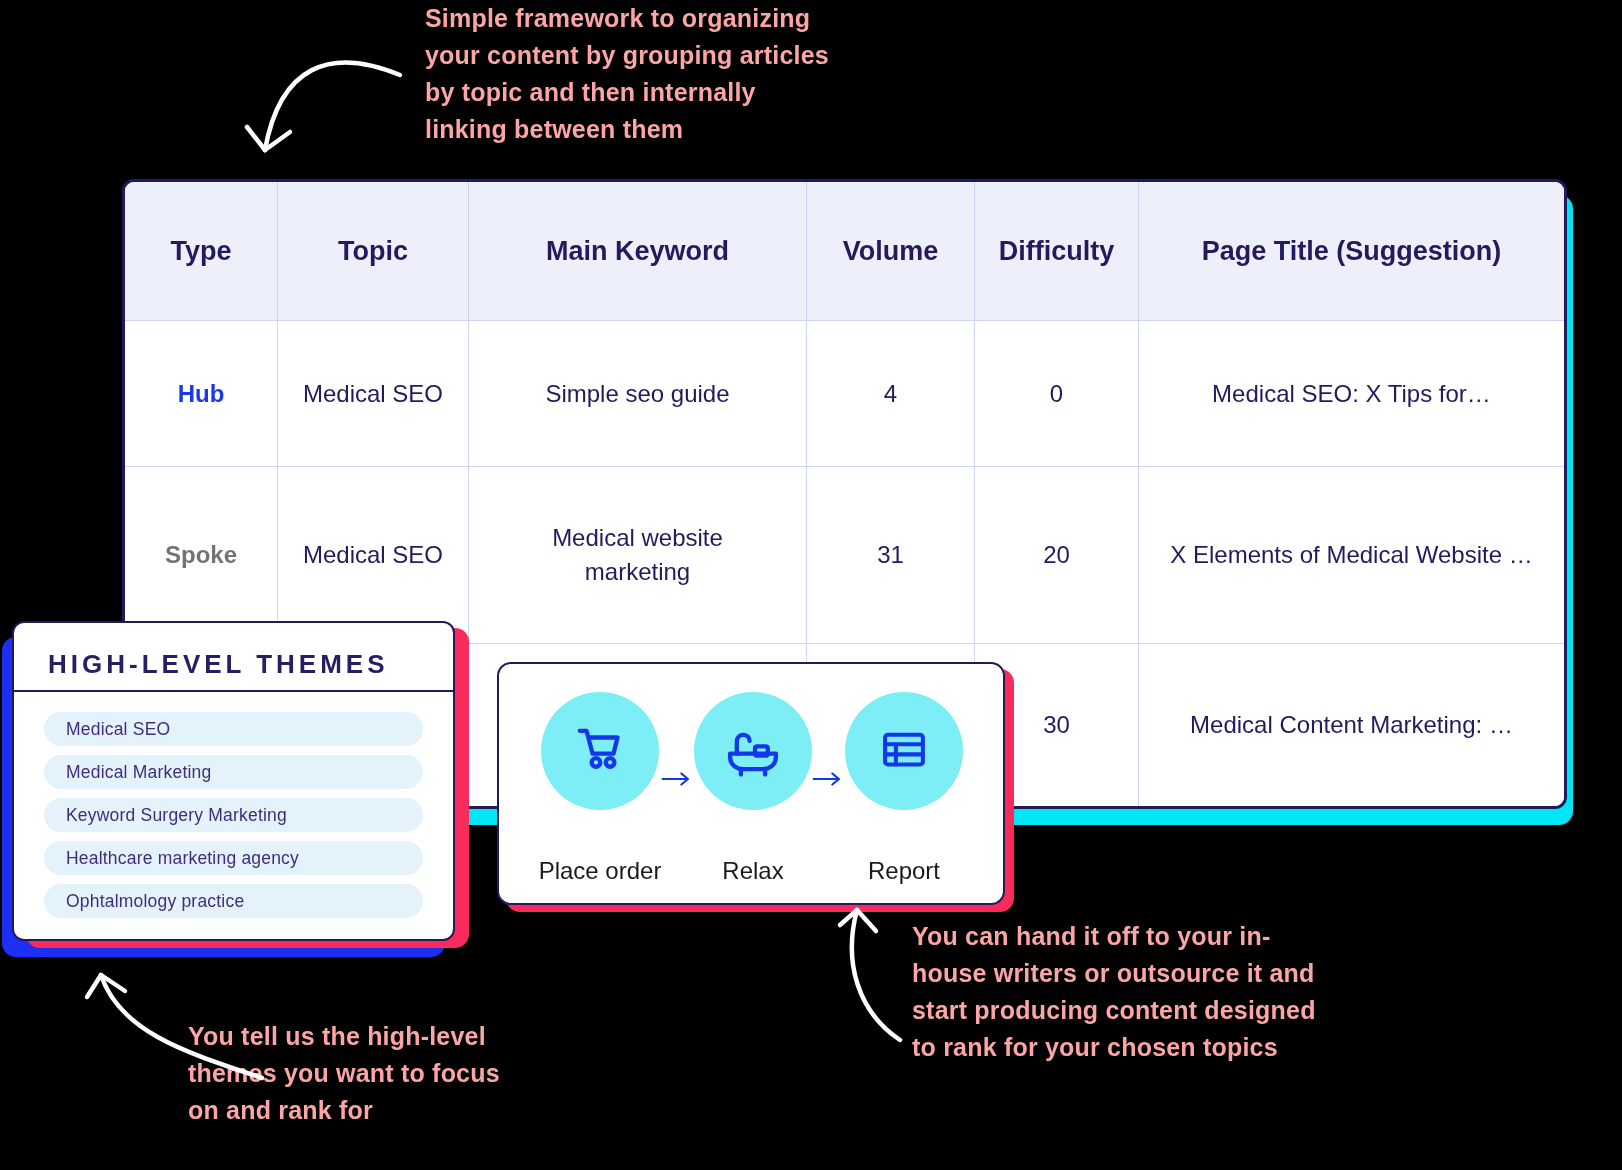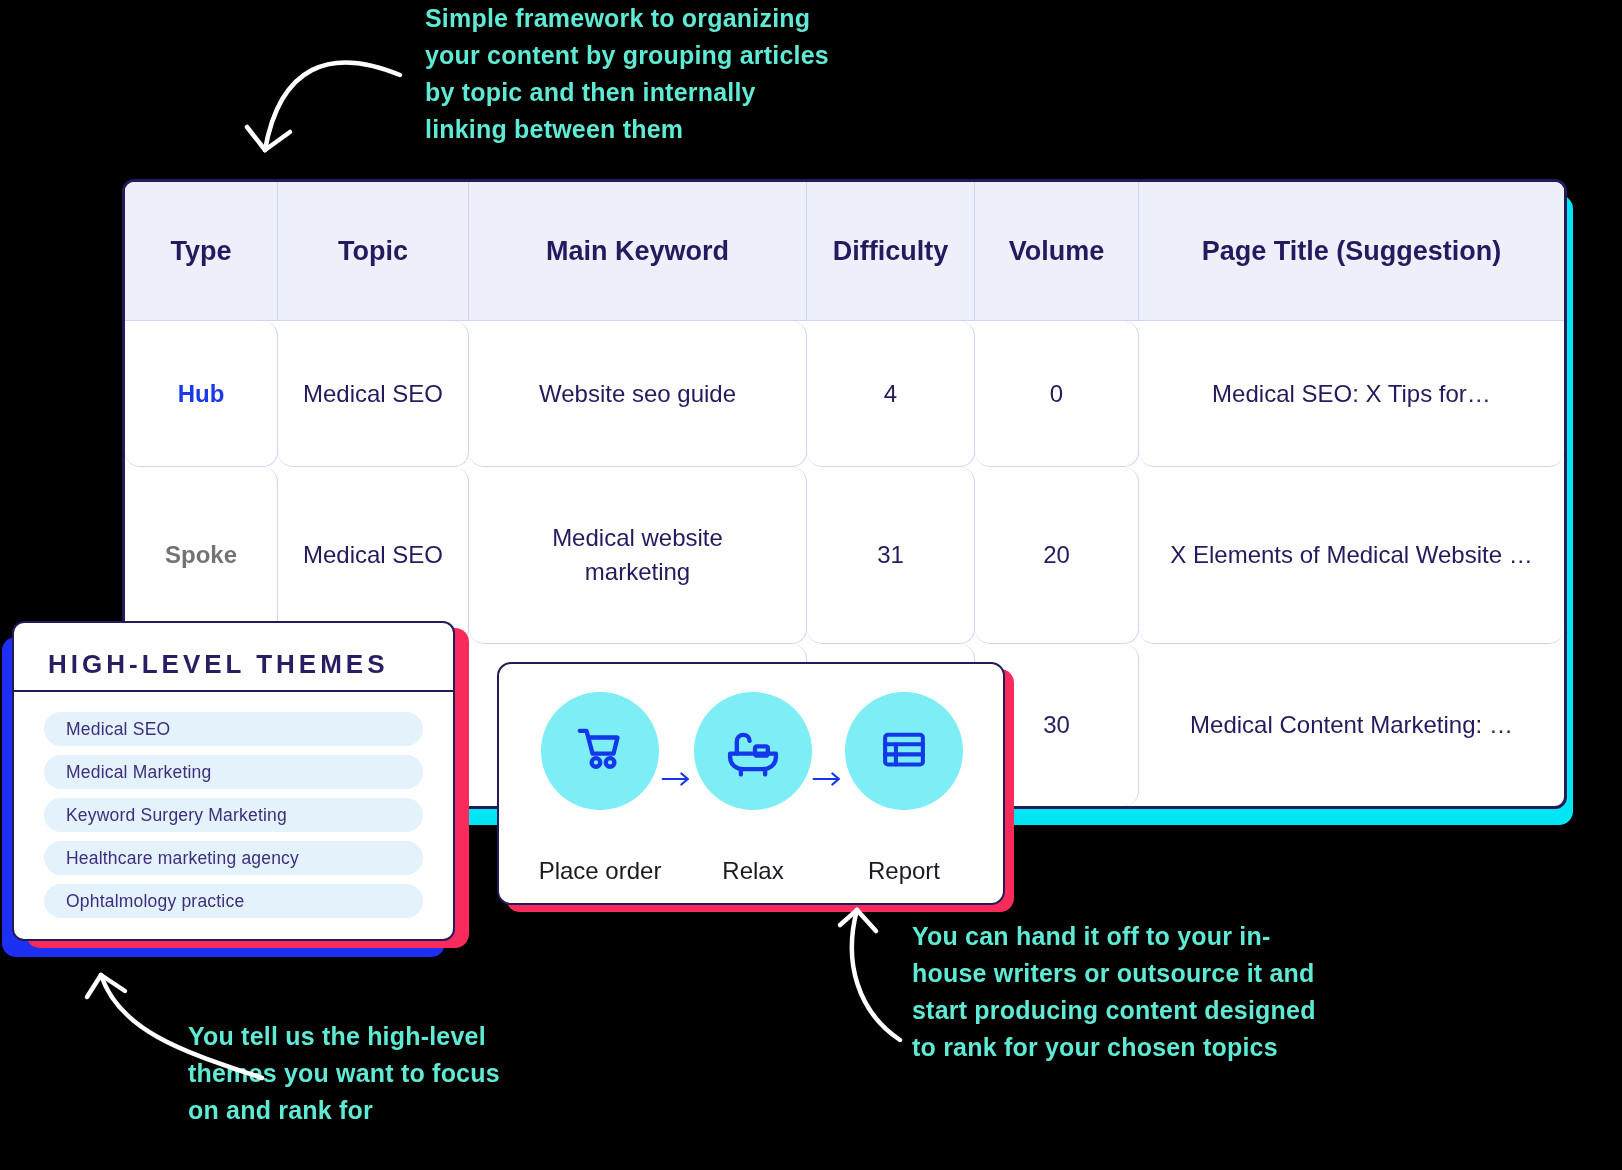--- a/index.html
+++ b/index.html
@@ -2,21 +2,21 @@
 <html><head>
 <meta charset="utf-8">
 <style>
   html,body{margin:0;padding:0;background:#000;}
   #stage{
     position:relative;width:1622px;height:1170px;background:#000;overflow:hidden;
     font-family:"Liberation Sans",sans-serif;
   }
   
   .annotation{
-    position:absolute;color:#5eead4;font-weight:bold;font-size:25px;line-height:37px;
+    position:absolute;color:#fca5a5;font-weight:bold;font-size:25px;line-height:37px;
     white-space:pre-line;letter-spacing:.2px;
   }
   .ann-top{left:425px;top:0px;width:450px;}
   .ann-bl{left:188px;top:1018px;width:360px;}
   .ann-br{left:912px;top:918px;width:450px;}
   #arrow-layer{position:absolute;left:0;top:0;width:1622px;height:1170px;z-index:9;pointer-events:none;}
   #arrow-layer path{stroke:#fff;stroke-width:4.5;fill:none;stroke-linecap:round;stroke-linejoin:round;}
   
   .cyan-shadow{
     position:absolute;left:128px;top:195px;width:1445px;height:630px;
@@ -28,21 +28,21 @@
     display:grid;box-sizing:border-box;
     grid-template-columns:153px 191px 338px 168px 164px 1fr;
     grid-template-rows:139px 146px 177px 1fr;
   }
   .hcell,.cell{
     display:flex;align-items:center;justify-content:center;text-align:center;
     border-right:1px solid #ccd5f3;border-bottom:1px solid #ccd5f3;
     color:#251a5e;box-sizing:border-box;padding:12px 10px;
   }
   .hcell{background:#edf0fb;font-weight:bold;font-size:27px;}
-  .cell{background:#fff;font-size:24px;line-height:1.4;border-radius:15px;}
+  .cell{background:#fff;font-size:24px;line-height:1.4;}
   .no-r{border-right:none;}
   .no-b{border-bottom:none;}
   .type-hub{color:#1a3ae8;font-weight:bold;}
   .type-spoke{color:#737373;font-weight:bold;}
   .kw-wrap{max-width:260px;}
   
   .steps-red{
     position:absolute;left:506px;top:669px;width:508px;height:243px;
     background:#f82b5c;border-radius:14px;z-index:3;
   }
@@ -89,30 +89,30 @@
 <body>
 
 <div id="stage">
 
   <div class="cyan-shadow"></div>
 
   <div class="kw-table">
     <div class="hcell">Type</div>
     <div class="hcell">Topic</div>
     <div class="hcell">Main Keyword</div>
+    <div class="hcell">Volume</div>
     <div class="hcell">Difficulty</div>
-    <div class="hcell">Volume</div>
     <div class="hcell no-r">Page Title (Suggestion)</div>
 
     <div class="cell">
         <span class="type-hub">Hub</span>
       </div>
     <div class="cell">Medical SEO</div>
     <div class="cell">
-        <span class="kw-wrap">Website seo guide</span>
+        <span class="kw-wrap">Simple seo guide</span>
       </div>
     <div class="cell">4</div>
     <div class="cell">0</div>
     <div class="cell no-r">Medical SEO: X Tips for…</div>
 
     <div class="cell">
         <span class="type-spoke">Spoke</span>
       </div>
     <div class="cell">Medical SEO</div>
     <div class="cell">

